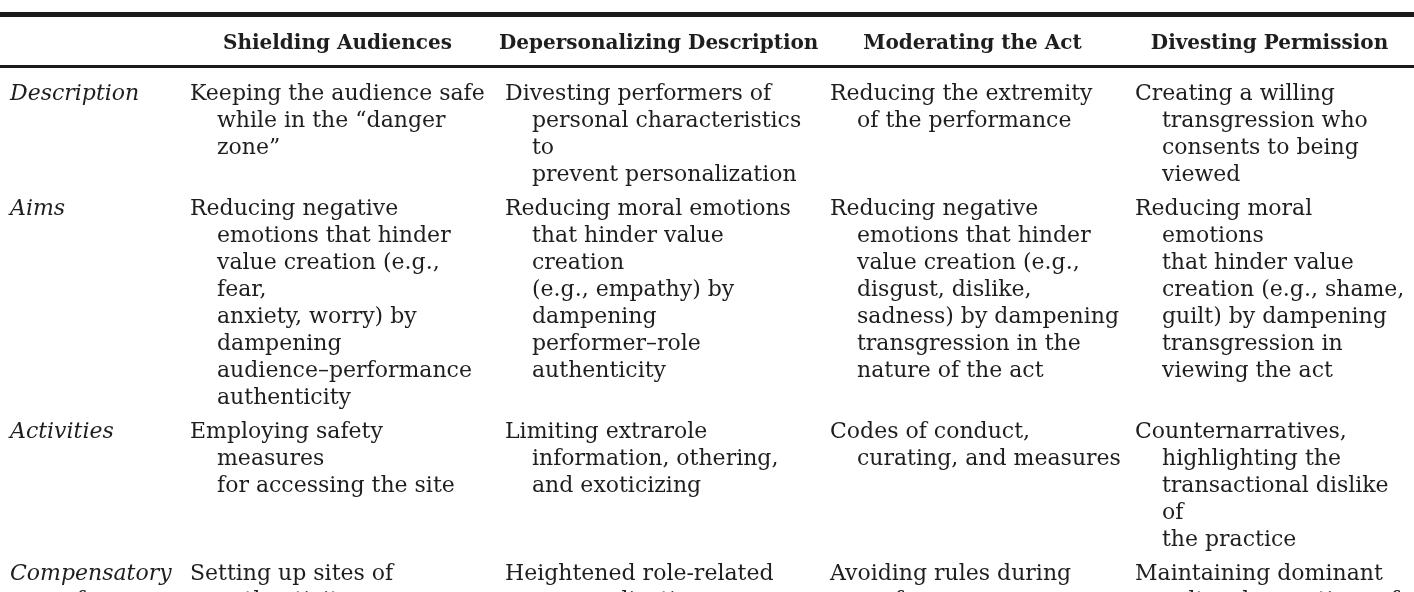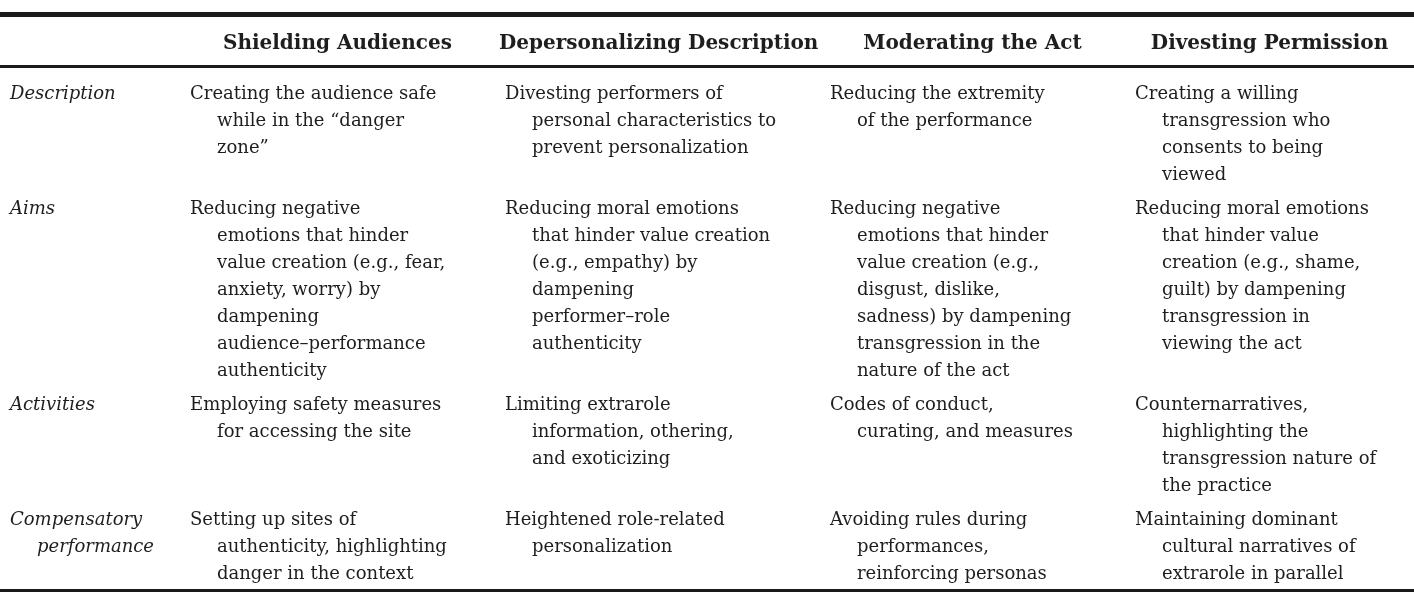--- a/index.html
+++ b/index.html
@@ -32,21 +32,21 @@
     line-height: 24px;
     text-align: center;
     vertical-align: middle;
     padding: 13px 4px 11px 4px;
     white-space: nowrap;
     overflow: visible;
   }
   
   tbody th.rowlabel,
   tbody td.cell {
-    font-size: 18px;
+    font-size: 22px;
     line-height: 27px;
     vertical-align: top;
     text-align: left;
     white-space: pre-line;
     text-indent: -27px;
     padding: 4px 2px 3px 37px;
     font-weight: normal;
     overflow: visible;
     hyphens: none;
   }
@@ -75,21 +75,21 @@
         <th></th>
         <th>Shielding Audiences</th>
         <th>Depersonalizing Description</th>
         <th>Moderating the Act</th>
         <th>Divesting Permission</th>
       </tr>
     </thead>
     <tbody>
       <tr>
         <th class="rowlabel">Description</th>
-        <td class="cell">Creating the audience safe
+        <td class="cell">Keeping the audience safe
 while in the “danger
 zone”</td>
         <td class="cell">Divesting performers of
 personal characteristics to
 prevent personalization</td>
         <td class="cell">Reducing the extremity
 of the performance</td>
         <td class="cell">Creating a willing
 transgression who
 consents to being
@@ -128,21 +128,21 @@
         <th class="rowlabel">Activities</th>
         <td class="cell">Employing safety measures
 for accessing the site</td>
         <td class="cell">Limiting extrarole
 information, othering,
 and exoticizing</td>
         <td class="cell">Codes of conduct,
 curating, and measures</td>
         <td class="cell">Counternarratives,
 highlighting the
-transgression nature of
+transactional dislike of
 the practice</td>
       </tr>
       <tr>
         <th class="rowlabel">Compensatory
 performance</th>
         <td class="cell">Setting up sites of
 authenticity, highlighting
 danger in the context</td>
         <td class="cell">Heightened role-related
 personalization</td>

